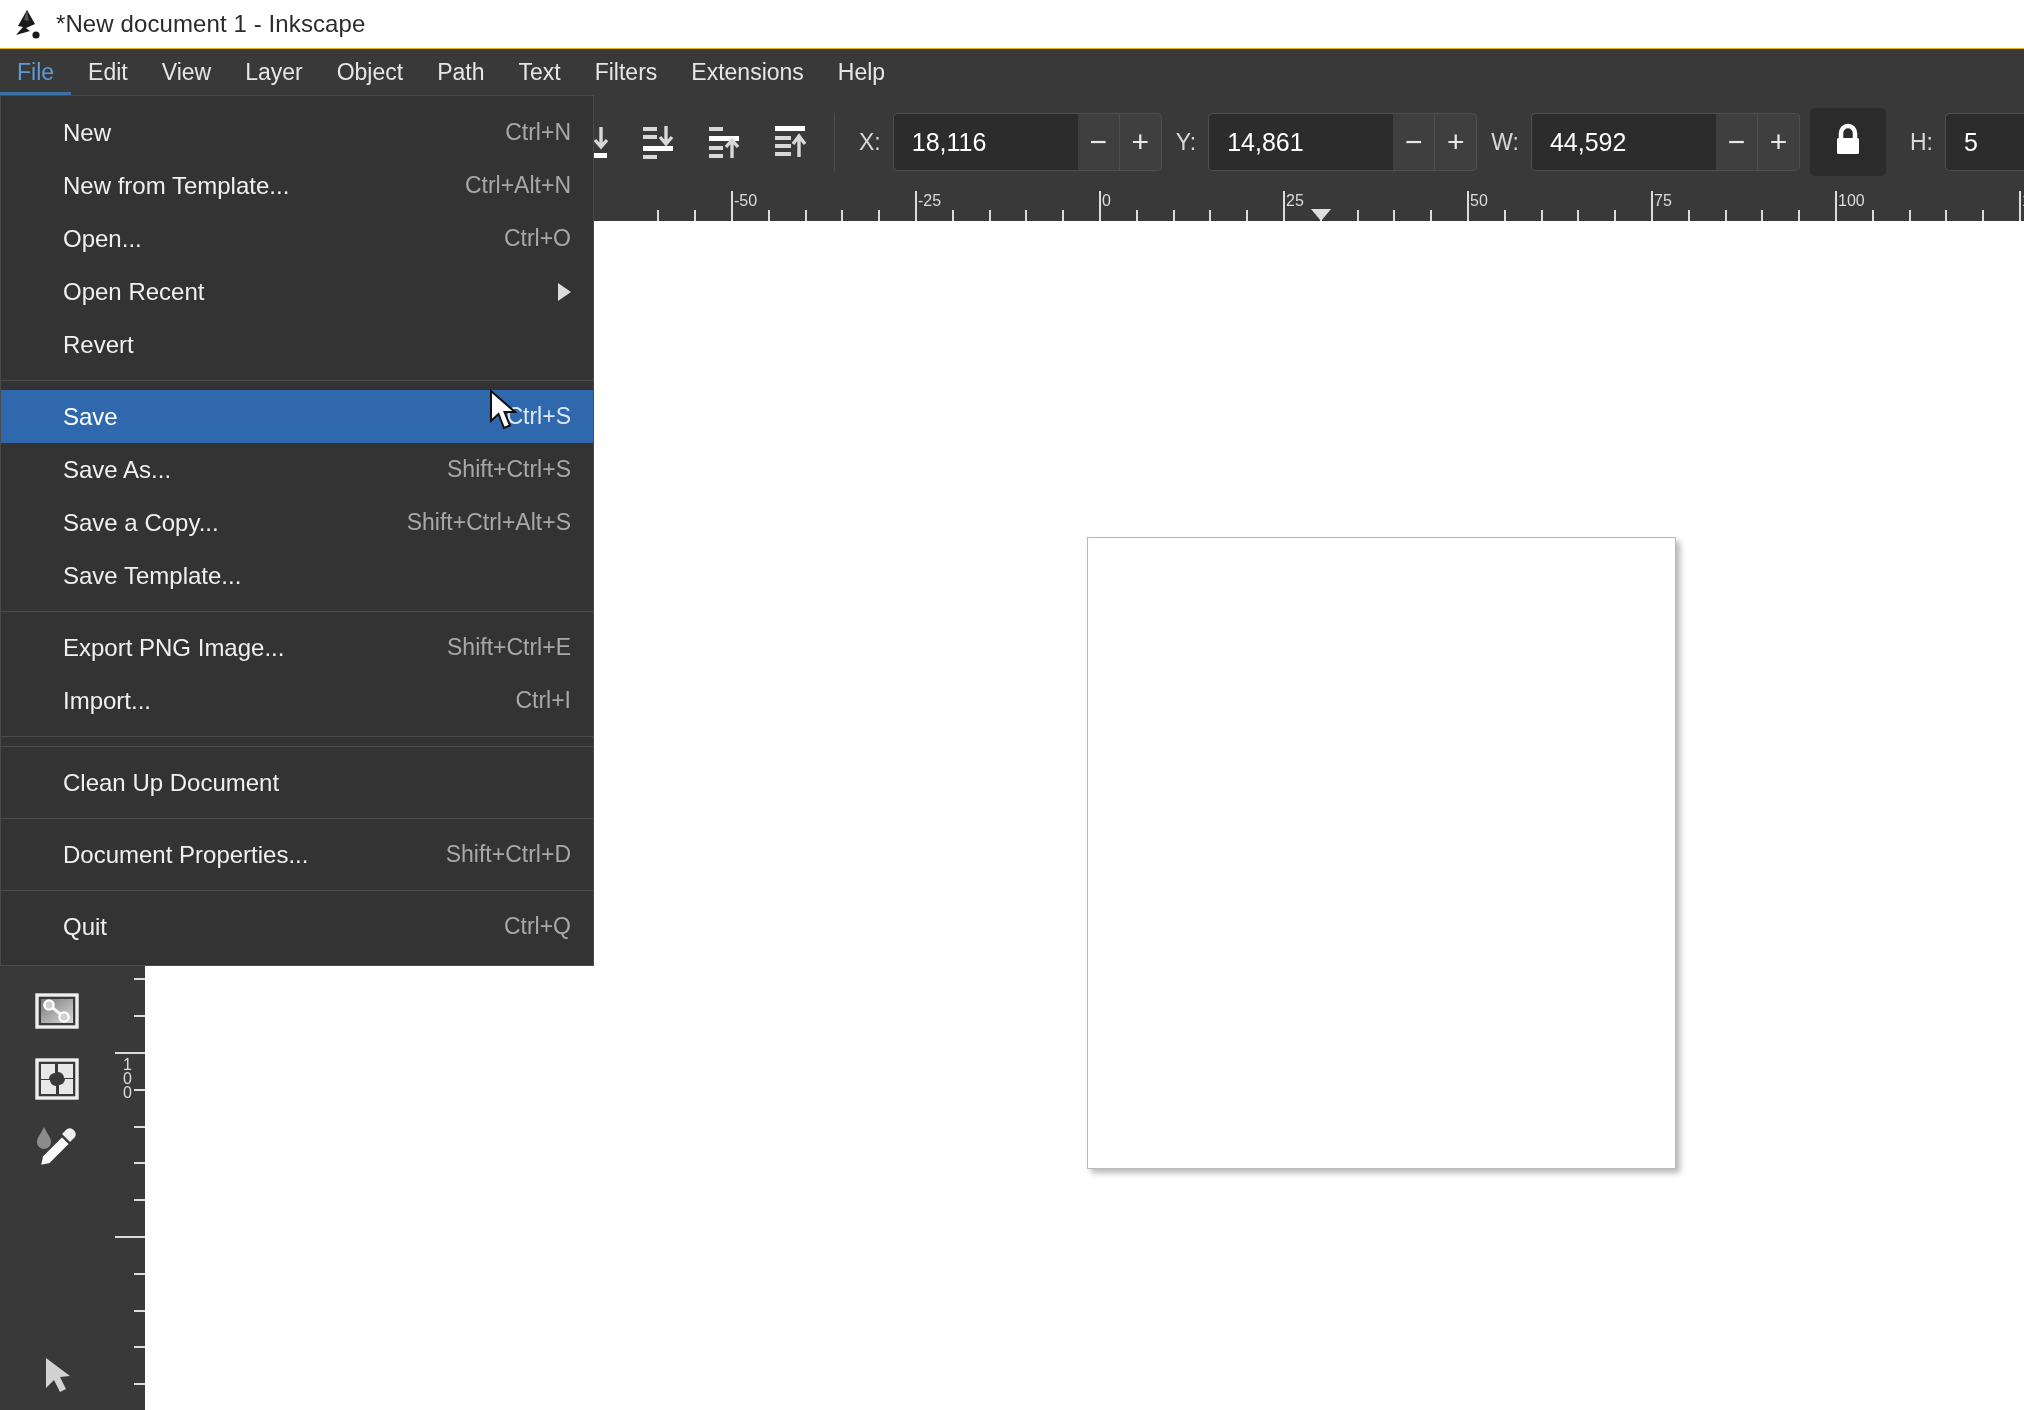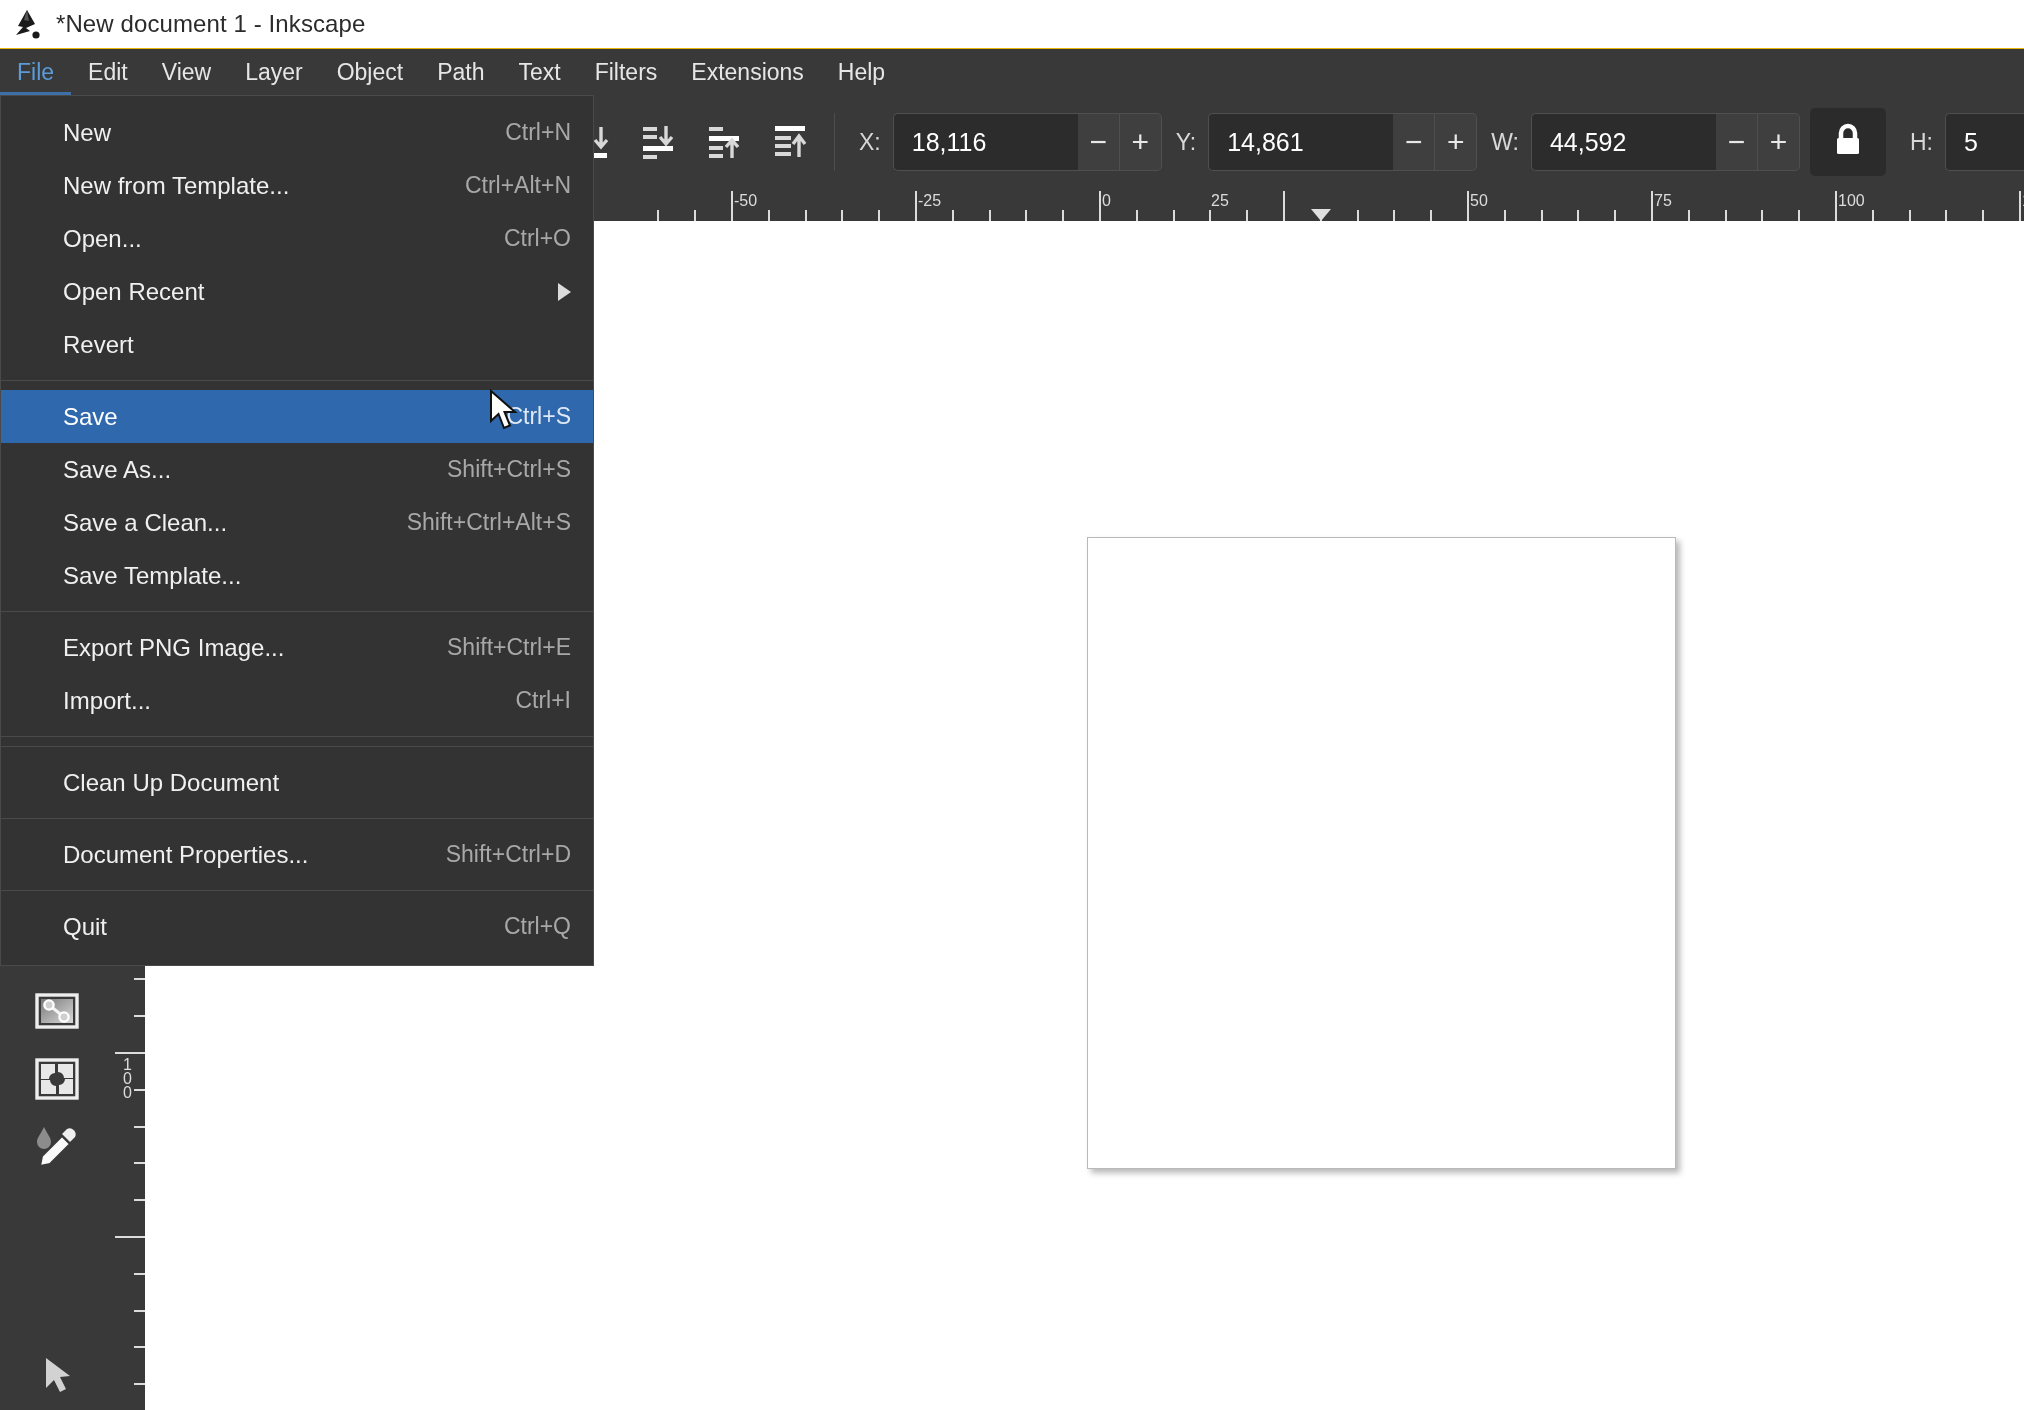--- a/index.html
+++ b/index.html
@@ -314,21 +314,21 @@
     <div class="tick" style="left: 1798.2px; height: 11px;"></div>
     <div class="tick" style="left: 1835px; height: 30px;"></div>
     <div class="tick" style="left: 1871.8px; height: 11px;"></div>
     <div class="tick" style="left: 1908.6px; height: 11px;"></div>
     <div class="tick" style="left: 1945.4px; height: 11px;"></div>
     <div class="tick" style="left: 1982.2px; height: 11px;"></div>
     <div class="tick" style="left: 2019px; height: 30px;"></div>
     <div class="lbl" style="left: 731px;">-50</div>
     <div class="lbl" style="left: 915px;">-25</div>
     <div class="lbl" style="left: 1099px;">0</div>
-    <div class="lbl" style="left: 1208px;">25</div>
+    <div class="lbl" style="left: 1283px;">25</div>
     <div class="lbl" style="left: 1467px;">50</div>
     <div class="lbl" style="left: 1651px;">75</div>
     <div class="lbl" style="left: 1835px;">100</div>
     <div class="lbl" style="left: 2019px;">125</div>
     <div class="cursor-marker" style="left: 1311px;"></div>
   </div>
 
 <div id="vruler">
     <div class="tick" style="top: 21.4px; width: 11px;"></div>
     <div class="tick" style="top: 58.2px; width: 11px;"></div>
@@ -471,21 +471,21 @@
     <div class="mi-sep"></div>
     <div class="mi sel">
       <span class="mi-label">Save</span>
       <span class="mi-accel">Ctrl+S</span>
     </div>
     <div class="mi">
       <span class="mi-label">Save As...</span>
       <span class="mi-accel">Shift+Ctrl+S</span>
     </div>
     <div class="mi">
-      <span class="mi-label">Save a Clean...</span>
+      <span class="mi-label">Save a Copy...</span>
       <span class="mi-accel">Shift+Ctrl+Alt+S</span>
     </div>
     <div class="mi">
       <span class="mi-label">Save Template...</span>
     </div>
     <div class="mi-sep"></div>
     <div class="mi">
       <span class="mi-label">Export PNG Image...</span>
       <span class="mi-accel">Shift+Ctrl+E</span>
     </div>

